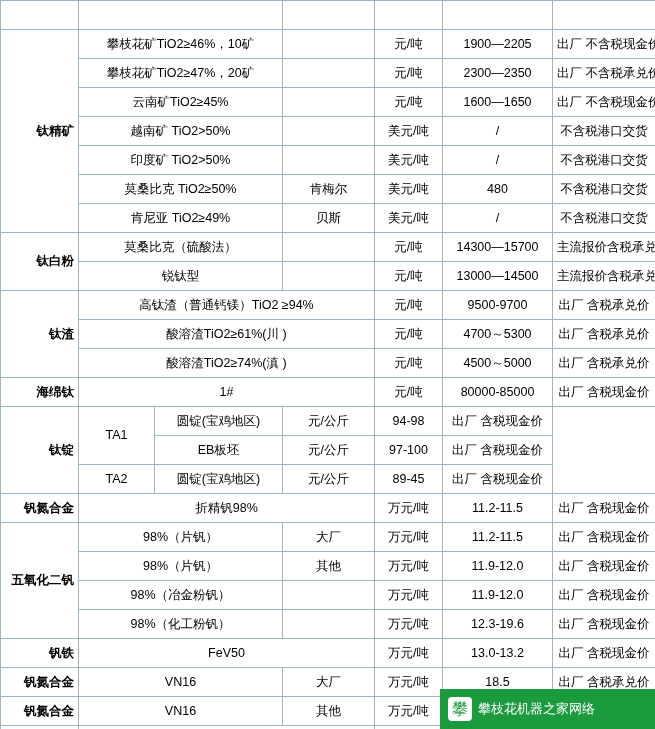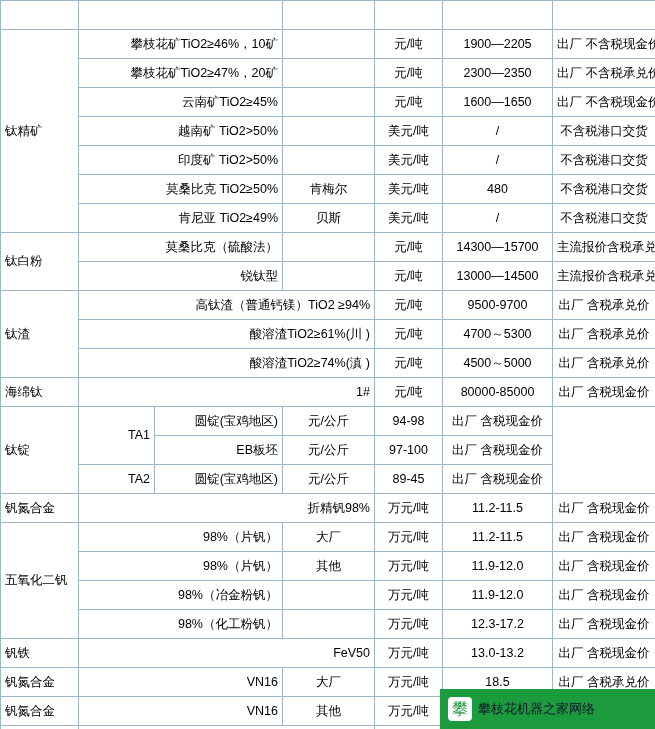--- a/index.html
+++ b/index.html
@@ -39,24 +39,24 @@
   thead th {
     background: #29a3dc;
     color: #ffffff;
     font-weight: bold;
     text-align: center;
     height: 30px;
     border: 1px solid #29a3dc;
     font-size: 13px;
   }
   td.c { text-align: center; }
-  td.l { text-align: right; padding-left: 6px; }
+  td.l { text-align: center; padding-left: 6px; }
   td.prod {
-    text-align: left;
-    font-weight: normal;
+    text-align: right;
+    font-weight: bold;
   }
   
   col.c1 { width: 78px; }
   col.c2 { width: 76px; }
   col.c3 { width: 128px; }
   col.c4 { width: 92px; }
   col.c5 { width: 68px; }
   col.c6 { width: 110px; }
   col.c7 { width: 103px; }
 
@@ -79,21 +79,21 @@
     border-radius: 4px;
     background: #ffffff;
     color: #1b9a3e;
     font-size: 16px;
     line-height: 24px;
     text-align: center;
     margin-right: 6px;
     flex: none;
   }
   #watermark .wm-text {
-    color: #0f172a;
+    color: #ffffff;
     font-size: 13px;
     white-space: nowrap;
   }
 </style>
 </head>
 <body>
 
 <div id="sheet">
   <table class="price-table">
     <colgroup>
@@ -254,21 +254,21 @@
           <td class="l" colspan="2">98%（冶金粉钒）</td>
           <td class="c"></td>
           <td class="c">万元/吨</td>
           <td class="c">11.9-12.0</td>
           <td class="c">出厂 含税现金价</td>
         </tr>
         <tr>
           <td class="l" colspan="2">98%（化工粉钒）</td>
           <td class="c"></td>
           <td class="c">万元/吨</td>
-          <td class="c">12.3-17.2</td>
+          <td class="c">12.3-19.6</td>
           <td class="c">出厂 含税现金价</td>
         </tr>
         <tr>
           <td class="prod" rowspan="1">钒铁</td>
           <td class="l" colspan="3">FeV50</td>
           <td class="c">万元/吨</td>
           <td class="c">13.0-13.2</td>
           <td class="c">出厂 含税现金价</td>
         </tr>
         <tr>

